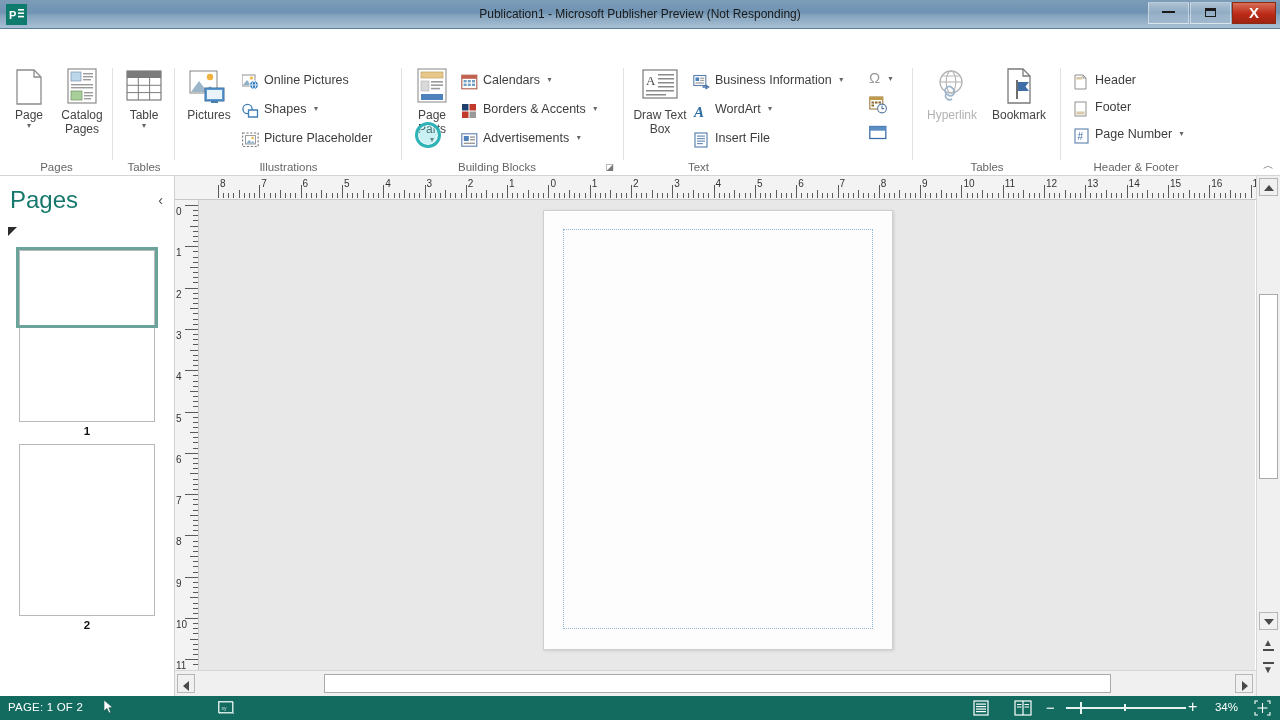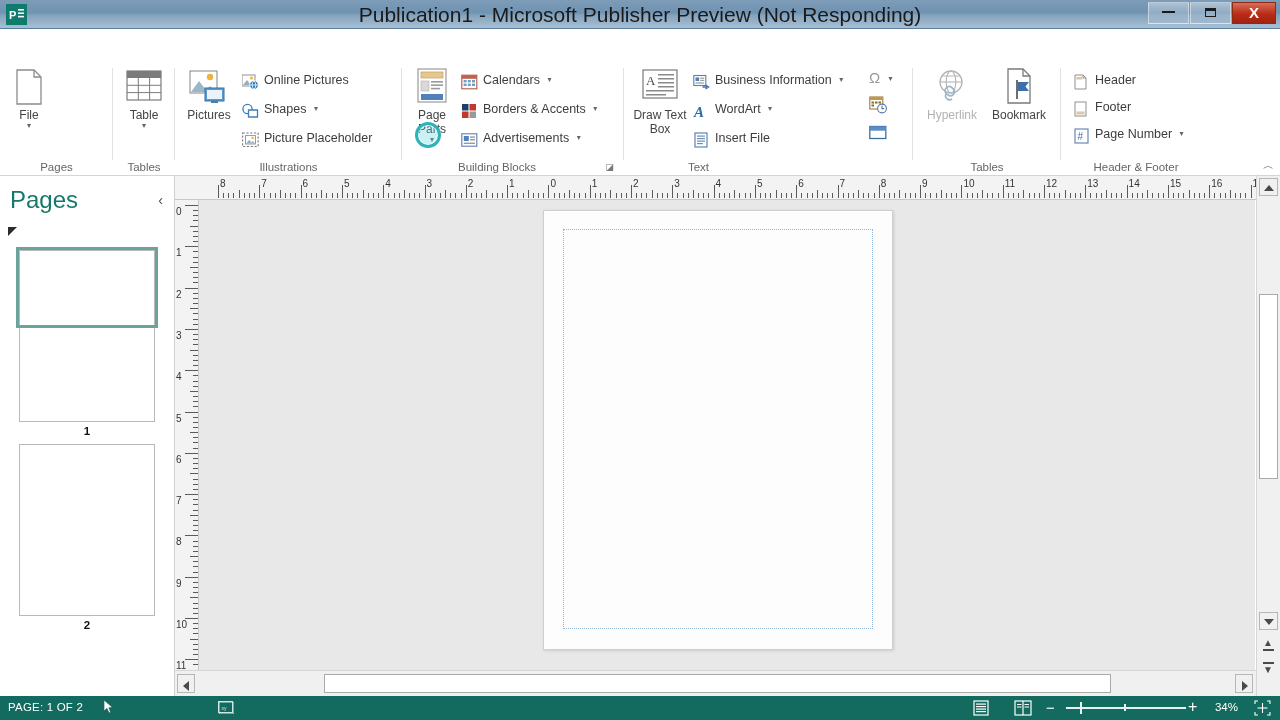--- a/index.html
+++ b/index.html
@@ -20,21 +20,21 @@
     border-bottom:1px solid #5b7e9e;
   }
   .tb-logo{
     position:absolute; left:6px; top:4px; width:21px; height:21px;
     background:#0f7b6c; border-radius:2px;
     color:#fff; font-size:11px; font-weight:bold; line-height:21px; text-align:center;
     letter-spacing:-1px;
   }
   .tb-title{
     position:absolute; left:0; top:0; width:1280px; height:29px;
-    line-height:29px; text-align:center; font-size:21px; color:#1a1a1a;
+    line-height:29px; text-align:center; font-size:12px; color:#1a1a1a;
     font-family:"Liberation Sans", sans-serif;
   }
   .wbtn{
     position:absolute; top:2px; width:41px; height:22px;
     border:1px solid rgba(255,255,255,.45);
     background:linear-gradient(to bottom,rgba(255,255,255,.38),rgba(255,255,255,.06));
     color:#1a1a1a; font-size:13px; line-height:20px; text-align:center;
   }
   .wbtn.min{ left:1148px; }
   .wbtn.max{ left:1190px; }
@@ -205,22 +205,40 @@
   <div class="ribbon">
 
     <div class="grp" style="left:0; width:113px;">
       <div class="bigbtn" style="left:2px;">
         <span class="ic">
           <svg width="54" height="42" viewBox="0 0 54 42">
             <path d="M15 4 h17 l7 7 v27 h-24 z" fill="#ffffff" stroke="#8c8c8c" stroke-width="1.3"></path>
             <path d="M32 4 v7 h7" fill="none" stroke="#8c8c8c" stroke-width="1.3"></path>
           </svg>
         </span>
-        <span class="lb">File</span>
-        <span class="dd">▾</span>
+        <span class="lb">Page</span>
+        <span class="dd">▾</span>
+      </div>
+      <div class="bigbtn" style="left:55px;">
+        <span class="ic">
+          <svg width="54" height="42" viewBox="0 0 54 42">
+            <rect x="13" y="3" width="28" height="34" fill="#ffffff" stroke="#8c8c8c" stroke-width="1.2"></rect>
+            <rect x="16" y="6" width="10" height="9" fill="#bcd6ea" stroke="#7c93a8" stroke-width=".7"></rect>
+            <rect x="28" y="7" width="10" height="1.4" fill="#9a9a9a"></rect>
+            <rect x="28" y="10" width="10" height="1.4" fill="#9a9a9a"></rect>
+            <rect x="28" y="13" width="8" height="1.4" fill="#9a9a9a"></rect>
+            <rect x="16" y="18" width="22" height="1.4" fill="#9a9a9a"></rect>
+            <rect x="16" y="21" width="22" height="1.4" fill="#9a9a9a"></rect>
+            <rect x="16" y="25" width="11" height="9" fill="#a8cf9a" stroke="#6f8f64" stroke-width=".7"></rect>
+            <rect x="29" y="26" width="9" height="1.4" fill="#9a9a9a"></rect>
+            <rect x="29" y="29" width="9" height="1.4" fill="#9a9a9a"></rect>
+            <rect x="29" y="32" width="7" height="1.4" fill="#9a9a9a"></rect>
+          </svg>
+        </span>
+        <span class="lb">Catalog Pages</span>
       </div>
       <div class="glabel">Pages</div>
       <div class="sep"></div>
     </div>
 
     <div class="grp" style="left:113px; width:62px;">
       <div class="bigbtn" style="left:4px;">
         <span class="ic">
           <svg width="54" height="42" viewBox="0 0 54 42">
             <rect x="10" y="5" width="34" height="29" fill="#ffffff" stroke="#7c7c7c" stroke-width="1.2"></rect>

